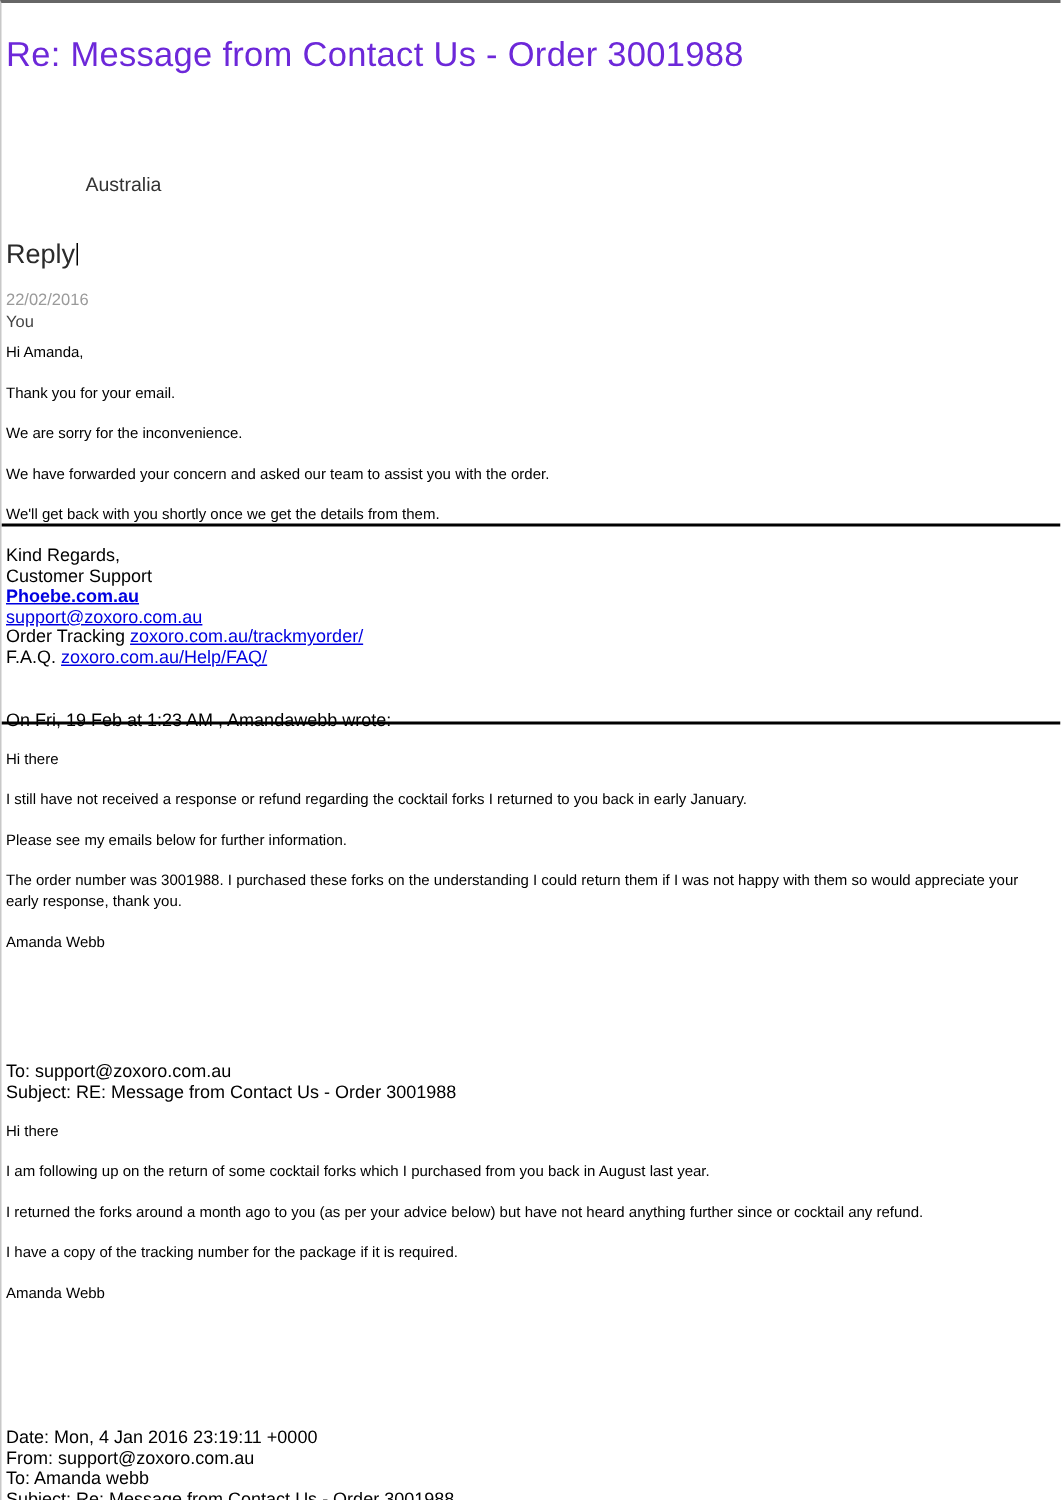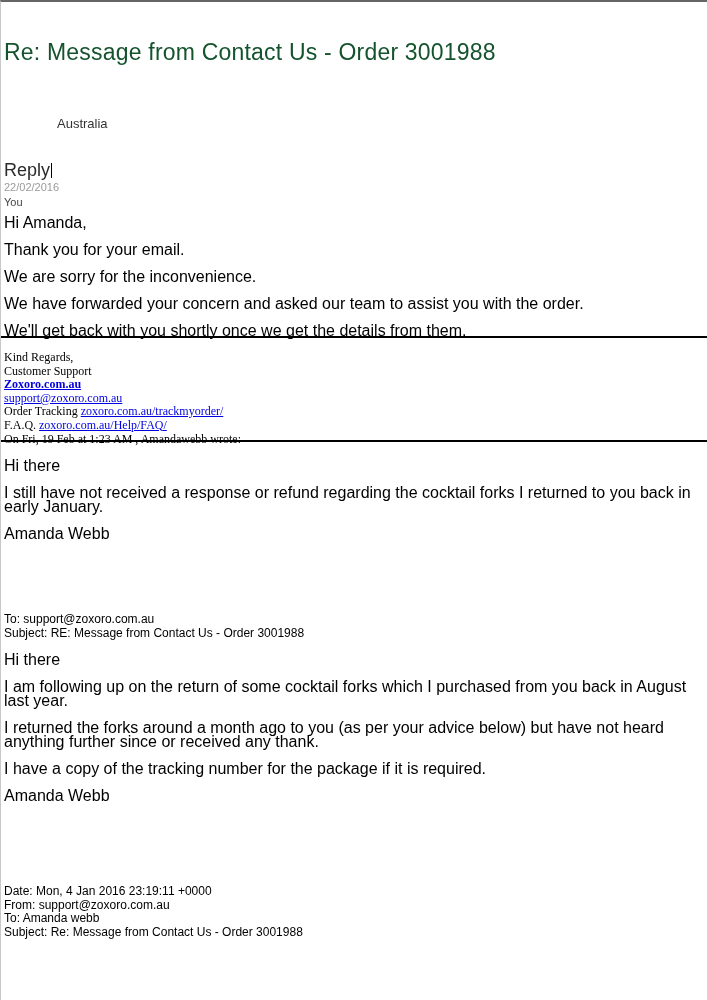--- a/index.html
+++ b/index.html
@@ -11,29 +11,29 @@
     border-top: 2px solid #666666;
     border-left: 1px solid #c8c8c8;
     font-family: "Liberation Sans", sans-serif;
     color: #000000;
     overflow: hidden;
   }
   .page { padding-left: 3px; padding-right: 4px; }
 
   .title {
     margin: 0;
-    padding-top: 36px;
+    padding-top: 20px;
     font-size: 23px;
     line-height: 29px;
     font-weight: 300;
-    color: #14532d;
+    color: #6d28d9;
     letter-spacing: 0.2px;
   }
   .region {
-    margin-top: 49px;
+    margin-top: 64px;
     margin-left: 53px;
     font-size: 13px;
     line-height: 15px;
     color: #333333;
   }
   .reply-row {
     margin-top: 29px;
     font-size: 18px;
     line-height: 20px;
     color: #2b2b2b;
@@ -41,34 +41,34 @@
   }
   .cursor {
     display: inline-block;
     width: 1px;
     height: 15px;
     background: #000000;
     margin-left: 1px;
     vertical-align: -2px;
   }
   .meta-date {
-    margin-top: 1px;
+    margin-top: 15px;
     font-size: 11px;
     line-height: 13px;
     color: #9a9a9a;
   }
   .meta-sender {
     margin-top: 2px;
     font-size: 11px;
     line-height: 13px;
     color: #444444;
   }
 
   p, .line {
-    font-size: 16px;
+    font-size: 10px;
     line-height: 14px;
     margin: 13px 0;
     color: #000000;
   }
   p.first { margin-top: 7px; }
 
   .ruled-line { position: relative; }
   .rule {
     position: absolute;
     left: -3px;
@@ -77,23 +77,22 @@
     border-top: 2px solid #000000;
   }
   .rule-baseline { bottom: 0; }
   .rule-strike { top: 8px; }
 
   .sig { margin: 13px 0; }
   .sig > div {
     font-size: 12px;
     line-height: 13.5px;
     margin: 0;
-    font-family: Liberation Serif, serif;
   }
-  .sig .ruled-line { line-height: 14px; }
+  .sig .ruled-line { line-height: 14px; margin-top: 28px; }
 
   a.link {
     color: #0000e0;
     text-decoration: underline;
     cursor: pointer;
   }
   a.link.bold { font-weight: bold; }
 
   .headers > div {
     font-size: 12px;
@@ -121,42 +120,44 @@
   <p>We have forwarded your concern and asked our team to assist you with the order.</p>
 
   <div class="line ruled-line">
     <span>We'll get back with you shortly once we get the details from them.</span>
     <div class="rule rule-baseline"></div>
   </div>
 
   <div class="sig">
     <div>Kind Regards,</div>
     <div>Customer Support</div>
-    <div><a class="link bold">Zoxoro.com.au</a></div>
+    <div><a class="link bold">Phoebe.com.au</a></div>
     <div><a class="link">support@zoxoro.com.au</a></div>
     <div><span>Order Tracking </span><a class="link">zoxoro.com.au/trackmyorder/</a></div>
     <div><span>F.A.Q. </span><a class="link">zoxoro.com.au/Help/FAQ/</a></div>
     <div class="ruled-line">
       <span>On Fri, 19 Feb at 1:23 AM , Amandawebb wrote:</span>
       <div class="rule rule-strike"></div>
     </div>
   </div>
 
   <p>Hi there</p>
   <p>I still have not received a response or refund regarding the cocktail forks I returned to you back in early January.</p>
+  <p>Please see my emails below for further information.</p>
+  <p>The order number was 3001988.  I purchased these forks on the understanding I could return them if I was not happy with them so would appreciate your early response, thank you.</p>
   <p>Amanda Webb</p>
 
   <div class="headers gap-1">
     <div>To: support@zoxoro.com.au</div>
     <div>Subject: RE: Message from Contact Us - Order 3001988</div>
   </div>
 
   <p>Hi there</p>
   <p>I am following up on the return of some cocktail forks which I purchased from you back in August last year.</p>
-  <p>I returned the forks around a month ago to you (as per your advice below) but have not heard anything further since or received any thank.</p>
+  <p>I returned the forks around a month ago to you (as per your advice below) but have not heard anything further since or cocktail any refund.</p>
   <p>I have a copy of the tracking number for the package if it is required.</p>
   <p>Amanda Webb</p>
 
   <div class="headers gap-2">
     <div>Date: Mon, 4 Jan 2016 23:19:11 +0000</div>
     <div>From: support@zoxoro.com.au</div>
     <div>To: Amanda webb</div>
     <div>Subject: Re: Message from Contact Us - Order 3001988</div>
   </div>
 

